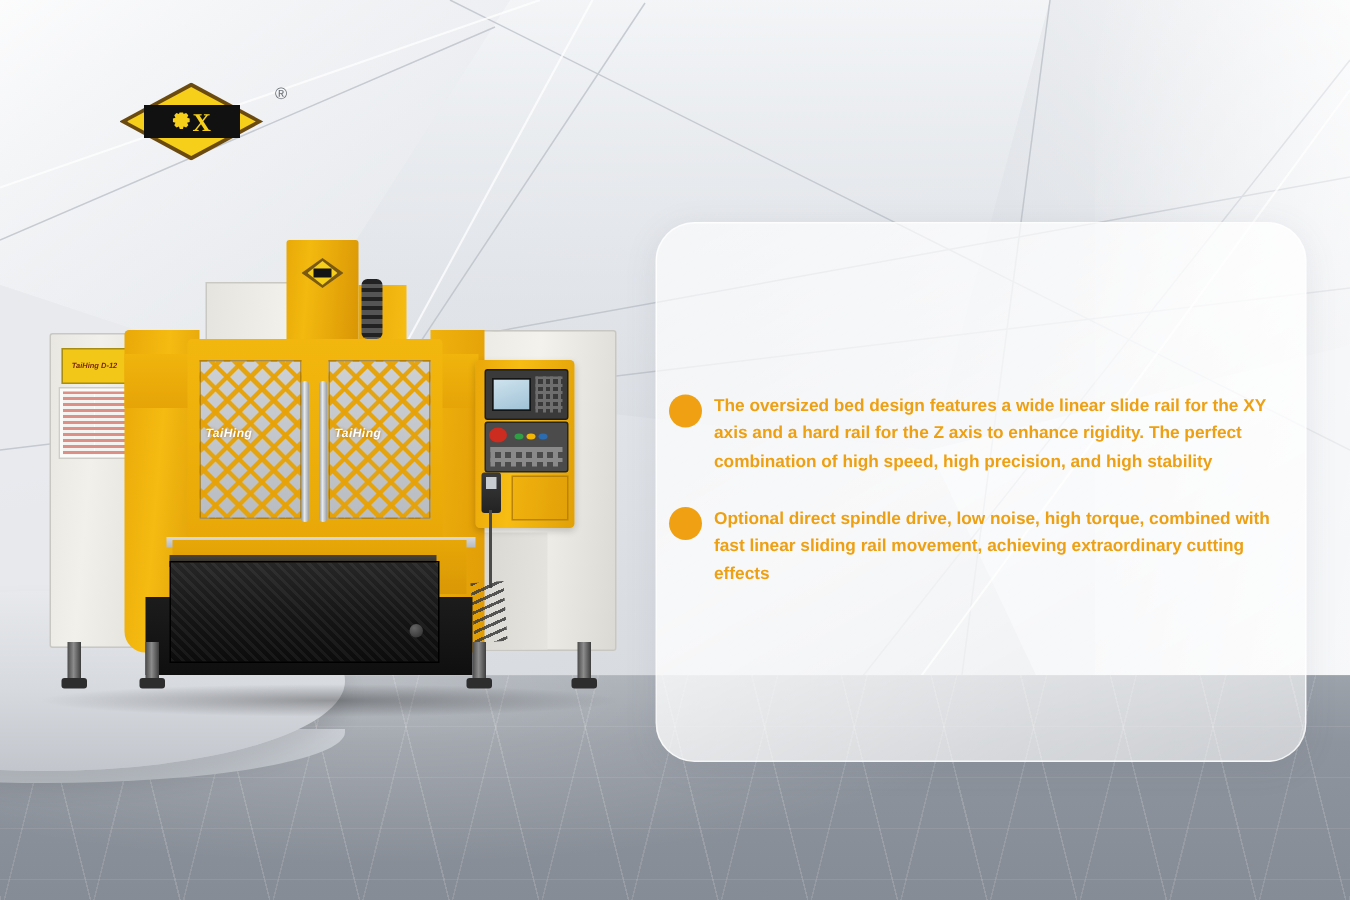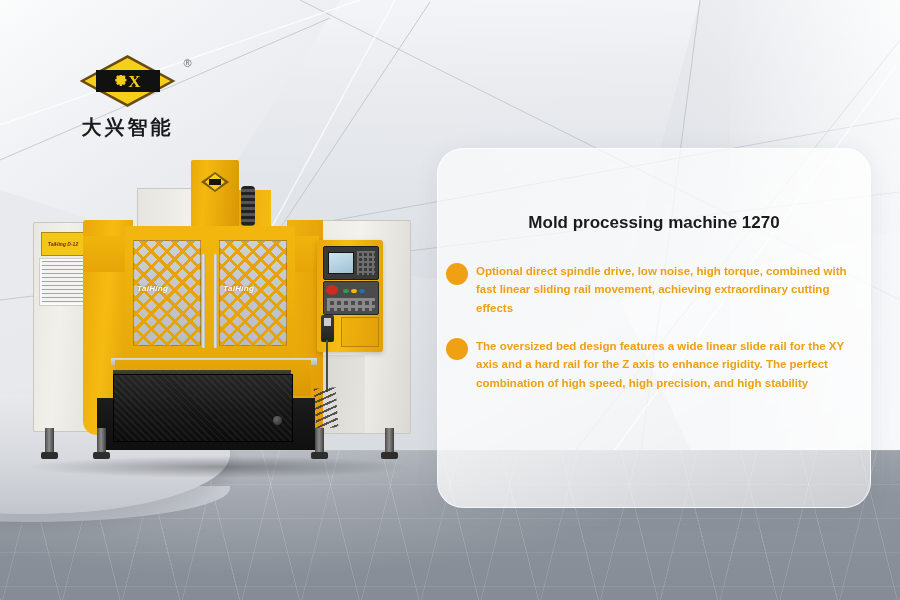--- a/index.html
+++ b/index.html
@@ -477,21 +477,20 @@
   <div class="logo-wrap">
     <div class="logo-diamond">
       <div class="diamond-outer"></div>
       <div class="diamond-inner"></div>
       <div class="diamond-band">
         <span class="dx-gear"></span>
         <span class="dx-x">X</span>
       </div>
       <span class="logo-reg">®</span>
     </div>
-    <div class="logo-cn">大兴智能</div>
   </div>
 
   <div class="machine">
     <div class="m-part m-shadow"></div>
 
     <div class="m-part cab-left"></div>
     <div class="m-part label-yellow">TaiHing D-12</div>
     <div class="m-part label-white"></div>
 
     <div class="m-part cab-right"></div>
@@ -545,26 +544,25 @@
     <div class="m-part foot f2"></div>
     <div class="m-part foot f3"></div>
     <div class="m-part foot f4"></div>
     <div class="m-part foot-pad p1"></div>
     <div class="m-part foot-pad p2"></div>
     <div class="m-part foot-pad p3"></div>
     <div class="m-part foot-pad p4"></div>
   </div>
 
   <div class="info-card">
-    <div class="card-title">Mold processing machine 1270</div>
     <div class="bullets">
+      <div class="bullet">
+        <span class="dot"></span>
+        <span class="bullet-text">The oversized bed design features a wide linear slide rail for the XY axis and a hard rail for the Z axis to enhance rigidity. The perfect combination of high speed, high precision, and high stability</span>
+      </div>
       <div class="bullet">
         <span class="dot"></span>
         <span class="bullet-text">Optional direct spindle drive, low noise, high torque, combined with fast linear sliding rail movement, achieving extraordinary cutting effects</span>
       </div>
-      <div class="bullet">
-        <span class="dot"></span>
-        <span class="bullet-text">The oversized bed design features a wide linear slide rail for the XY axis and a hard rail for the Z axis to enhance rigidity. The perfect combination of high speed, high precision, and high stability</span>
-      </div>
     </div>
   </div>
 
 </div>
 
 </body></html>

